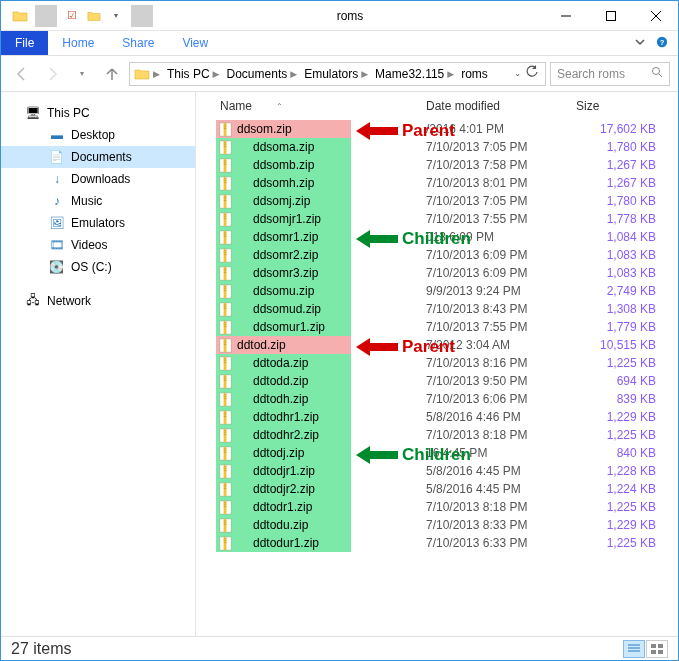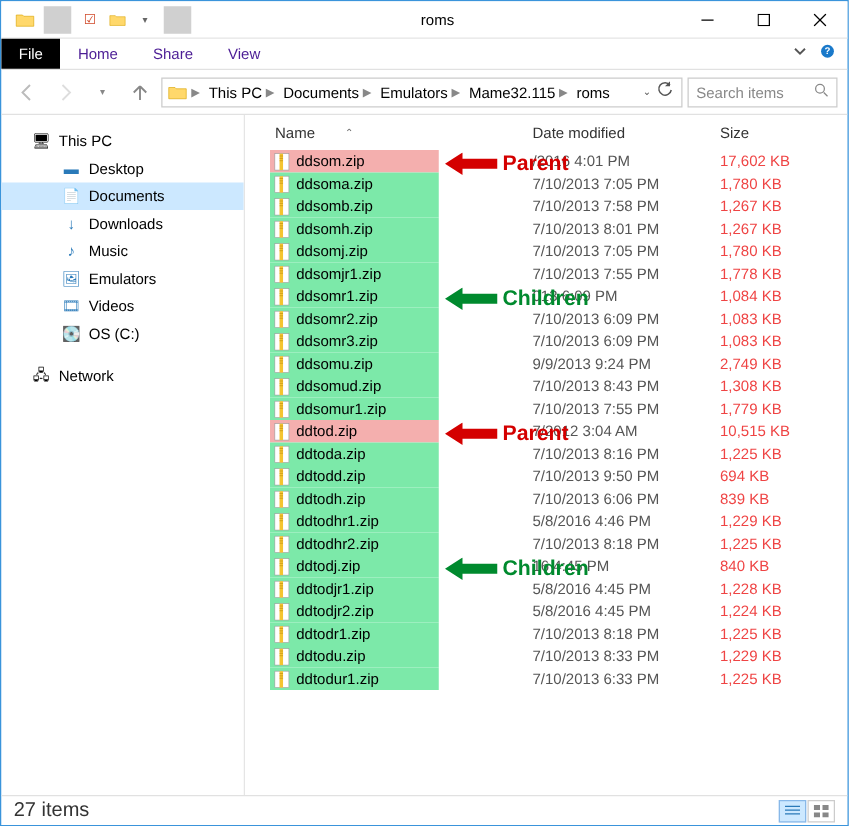--- a/index.html
+++ b/index.html
@@ -6,22 +6,22 @@
 body { width: 679px; height: 661px; overflow: hidden; background: #fff; border: 1px solid #3a94db; position: relative; }
 .titlebar { height: 30px; display: flex; align-items: center; background: #fff; border-bottom: 1px solid #e5e5e5; }
 .titlebar-icons { display: flex; align-items: center; gap: 0; padding-left: 8px; }
 .titlebar-icons > div { width: 22px; height: 22px; display: flex; align-items: center; justify-content: center; font-size: 11px; }
 .qat-sep { width: 1px; height: 18px; background: #d0d0d0; margin: 0 4px; }
 .titlebar-title { flex: 1; text-align: center; font-size: 12px; color: #000; }
 .win-controls { display: flex; }
 .win-controls > div { width: 45px; height: 29px; display: flex; align-items: center; justify-content: center; }
 .win-controls svg { width: 10px; height: 10px; }
 .ribbon { height: 25px; display: flex; align-items: stretch; border-bottom: 1px solid #e1e1e1; }
-.ribbon-tab { padding: 0 14px; font-size: 12px; color: #4c1d95; display: flex; align-items: center; cursor: pointer; }
-.ribbon-tab.file { background: #000000; color: #fff; }
+.ribbon-tab { padding: 0 14px; font-size: 12px; color: #3b82f6; display: flex; align-items: center; cursor: pointer; }
+.ribbon-tab.file { background: #1d4ed8; color: #fff; }
 .ribbon-right { margin-left: auto; display: flex; align-items: center; gap: 10px; padding-right: 10px; }
 .ribbon-right svg { width: 12px; height: 12px; }
 .addrbar { height: 36px; display: flex; align-items: center; padding: 4px 8px; gap: 4px; border-bottom: 1px solid #e1e1e1; }
 .nav-btn { width: 26px; height: 26px; display: flex; align-items: center; justify-content: center; color: #888; }
 .nav-btn.disabled { color: #ccc; }
 .breadcrumb { flex: 1; height: 24px; border: 1px solid #ccc; display: flex; align-items: center; padding: 0 2px; gap: 0; font-size: 12px; }
 .breadcrumb-item { display: flex; align-items: center; padding: 0 2px; }
 .bc-sep { color: #888; padding: 0 3px; font-size: 9px; }
 .search { width: 120px; height: 24px; border: 1px solid #ccc; display: flex; align-items: center; padding: 0 6px; font-size: 12px; color: #888; gap: 4px; }
 .content { display: flex; height: calc(100% - 30px - 25px - 36px - 24px); }
@@ -34,25 +34,25 @@
 .filelist { flex: 1; overflow: hidden; position: relative; }
 .columns { display: flex; height: 28px; align-items: center; font-size: 12px; color: #333; padding-left: 20px; }
 .col-name { width: 210px; padding-left: 4px; display: flex; align-items: center; gap: 24px; }
 .col-date { width: 150px; }
 .col-size { width: 80px; }
 .sort-caret { font-size: 8px; color: #666; }
 .rows { }
 .row { display: flex; align-items: center; height: 18px; font-size: 12px; padding-left: 20px; }
 .row-name { width: 135px; display: flex; align-items: center; height: 18px; }
 .row-name.parent { background: #f4afae; }
-.row-name.child { background: #7ce9a9; }
+.row-name.child { background: #7ce9a9; gap: 16px; }
 .file-icon { width: 15px; height: 15px; margin: 0 4px 0 2px; }
 .row-spacer { width: 75px; }
 .row-date { width: 150px; color: #555; }
-.row-size { width: 80px; color: #ef4444; }
+.row-size { width: 80px; text-align: right; color: #8b5cf6; }
 .statusbar { height: 24px; border-top: 1px solid #e1e1e1; display: flex; align-items: center; padding: 0 10px; font-size: 16px; color: #333; }
 .statusbar-right { margin-left: auto; display: flex; gap: 1px; }
 .view-btn { width: 22px; height: 18px; border: 1px solid #ccc; display: flex; align-items: center; justify-content: center; }
 .view-btn.active { background: #cce8ff; border-color: #88b8e8; }
 .annotation { position: absolute; display: flex; align-items: center; gap: 4px; pointer-events: none; }
 .ann-text { font-size: 17px; font-weight: bold; }
 .folder-yellow { fill: #ffd86b; stroke: #d9a400; stroke-width: 0.5; }
 </style>
 </head>
 <body>
@@ -156,21 +156,21 @@
       </div>
     <div style="margin-left:auto;display:flex;align-items:center;gap:4px;padding-right:4px">
       <span style="font-size:8px;color:#555">⌄</span>
       <span><svg width="14" height="14" viewBox="0 0 14 14">
             <path d="M11 3 A5 5 0 1 0 12 7" fill="none" stroke="#555" stroke-width="1.2"></path>
             <path d="M11 0 L11 4 L7 4 z" fill="#555"></path>
           </svg></span>
     </div>
   </div>
   <div class="search">
-    <span style="flex:1">Search items</span>
+    <span style="flex:1">Search roms</span>
     <span><svg width="12" height="12" viewBox="0 0 12 12">
           <circle cx="5" cy="5" r="3.5" fill="none" stroke="#888" stroke-width="1"></circle>
           <line x1="8" y1="8" x2="11" y2="11" stroke="#888" stroke-width="1"></line>
         </svg></span>
   </div>
 </div>
 
 <div class="content">
   <div class="navpane">
     <div class="nav-group">

